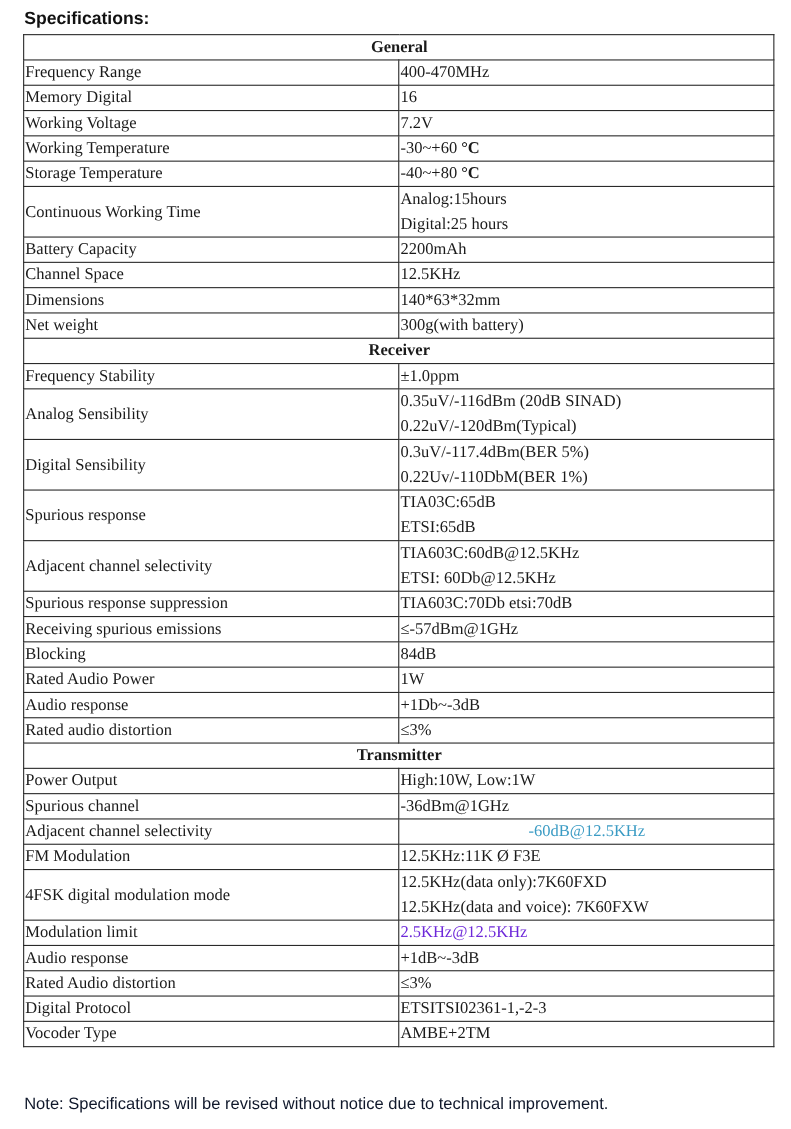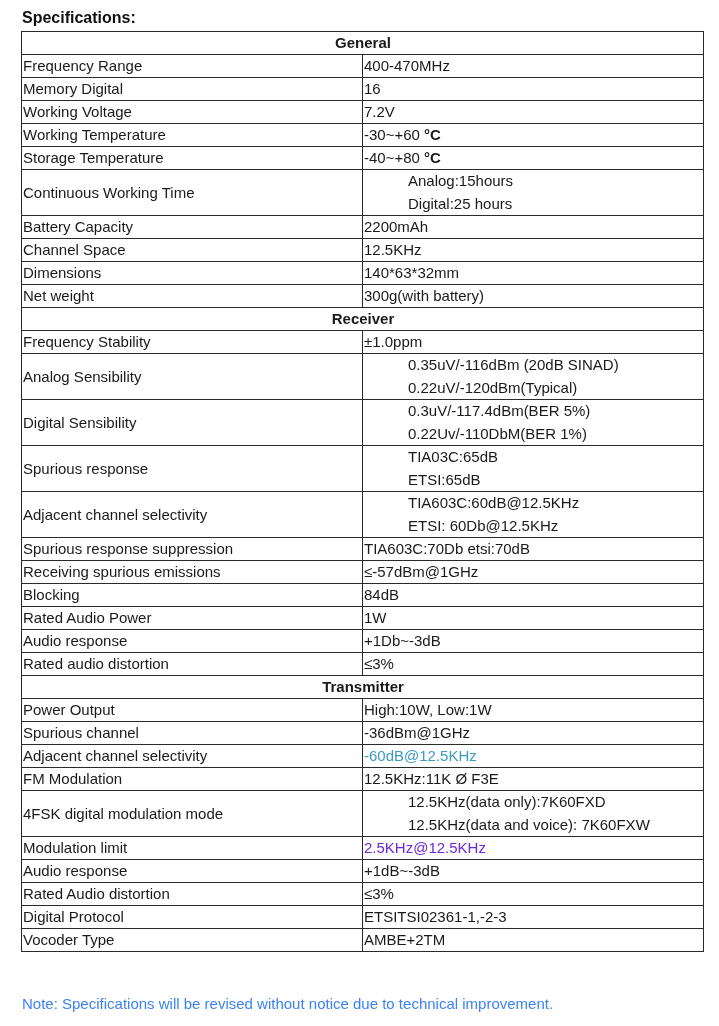--- a/index.html
+++ b/index.html
@@ -13,41 +13,42 @@
     position: absolute; left: 22px; top: 9px;
     font-weight: bold; font-size: 16px; line-height: 18px;
     color: #111;
   }
   table.spec {
     position: absolute; left: 21px; top: 31px;
     width: 683px;
     border-collapse: collapse;
     table-layout: fixed;
     font-size: 15px;
+    font-family: Liberation Serif, serif;
   }
   table.spec td {
     border: 1.5px solid #2a2a2a;
     padding: 0 0 0 1px;
     height: 22px;
     line-height: 22px;
     vertical-align: middle;
     white-space: nowrap;
     overflow: hidden;
   }
   table.spec td.label { width: 339px; }
   table.spec td.section {
     text-align: center; font-weight: bold; font-size: 15px;
   }
   table.spec td.multi { height: 45px; }
-  table.spec td .line { display: block; line-height: 22.5px; padding-left: 44px; }
+  table.spec td .line { display: block; line-height: 22.5px; }
   .deg { font-weight: bold; }
   .accent { color: #3a9bc4; }
   .note {
     position: absolute; left: 22px; top: 995px;
-    font-size: 15px; line-height: 18px; color: #3b82f6;
+    font-size: 15px; line-height: 18px; color: #0f172a;
   }
 </style>
 </head>
 <body>
 
 <div class="title">Specifications:</div>
 
 <table class="spec">
   <tbody id="spec-body">
       <tr>
@@ -161,21 +162,21 @@
       <tr>
         <td class="label">Power Output</td>
         <td class="value"><span class="">High:10W, Low:1W</span></td>
       </tr>
       <tr>
         <td class="label">Spurious channel</td>
         <td class="value"><span class="">-36dBm@1GHz</span></td>
       </tr>
       <tr>
         <td class="label">Adjacent channel selectivity</td>
-        <td class="value accent" style="color: rgb(58, 155, 196);"><span class="">-60dB@12.5KHz</span></td>
+        <td class="value accent" style="color: rgb(58, 155, 196); text-align: center;"><span class="">-60dB@12.5KHz</span></td>
       </tr>
       <tr>
         <td class="label">FM Modulation</td>
         <td class="value"><span class="">12.5KHz:11K Ø  F3E</span></td>
       </tr>
       <tr>
         <td class="label multi">4FSK digital modulation mode</td>
         <td class="value multi">
           <span class="line">12.5KHz(data only):7K60FXD</span>
           <span class="line">12.5KHz(data and voice): 7K60FXW</span>

